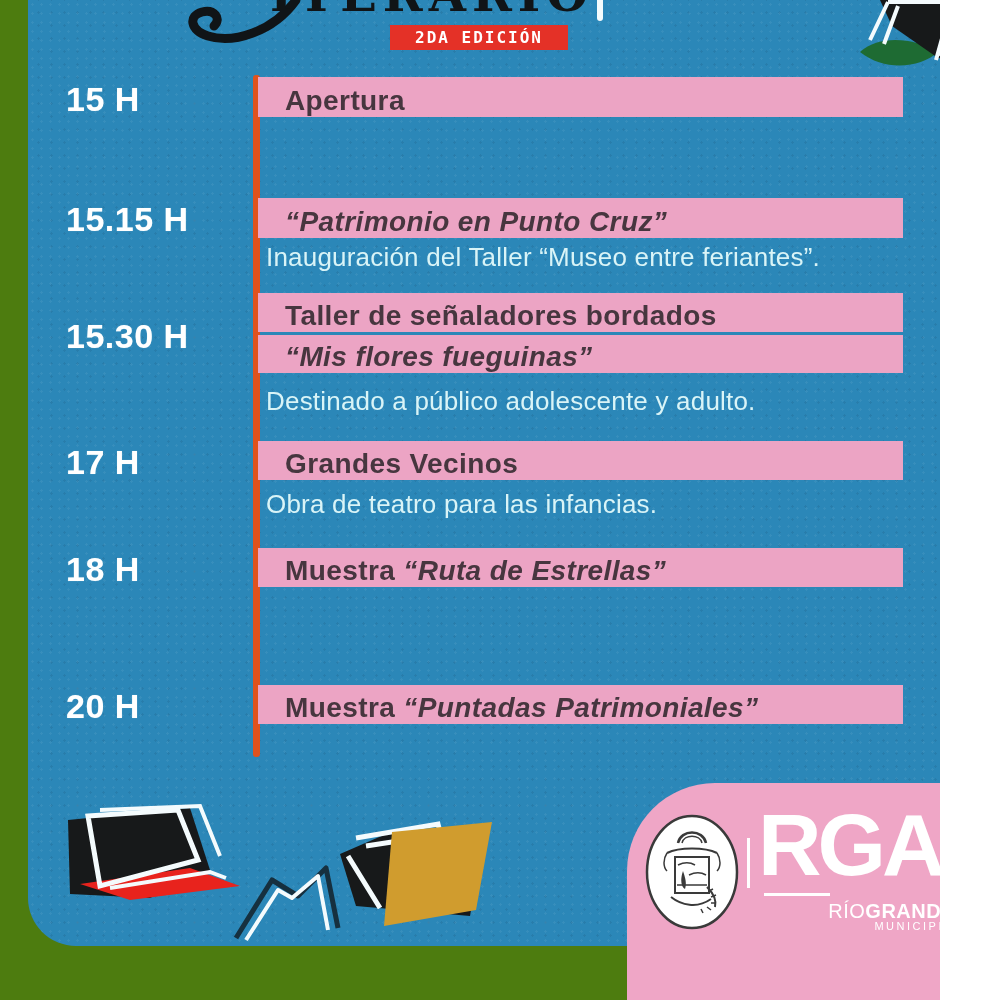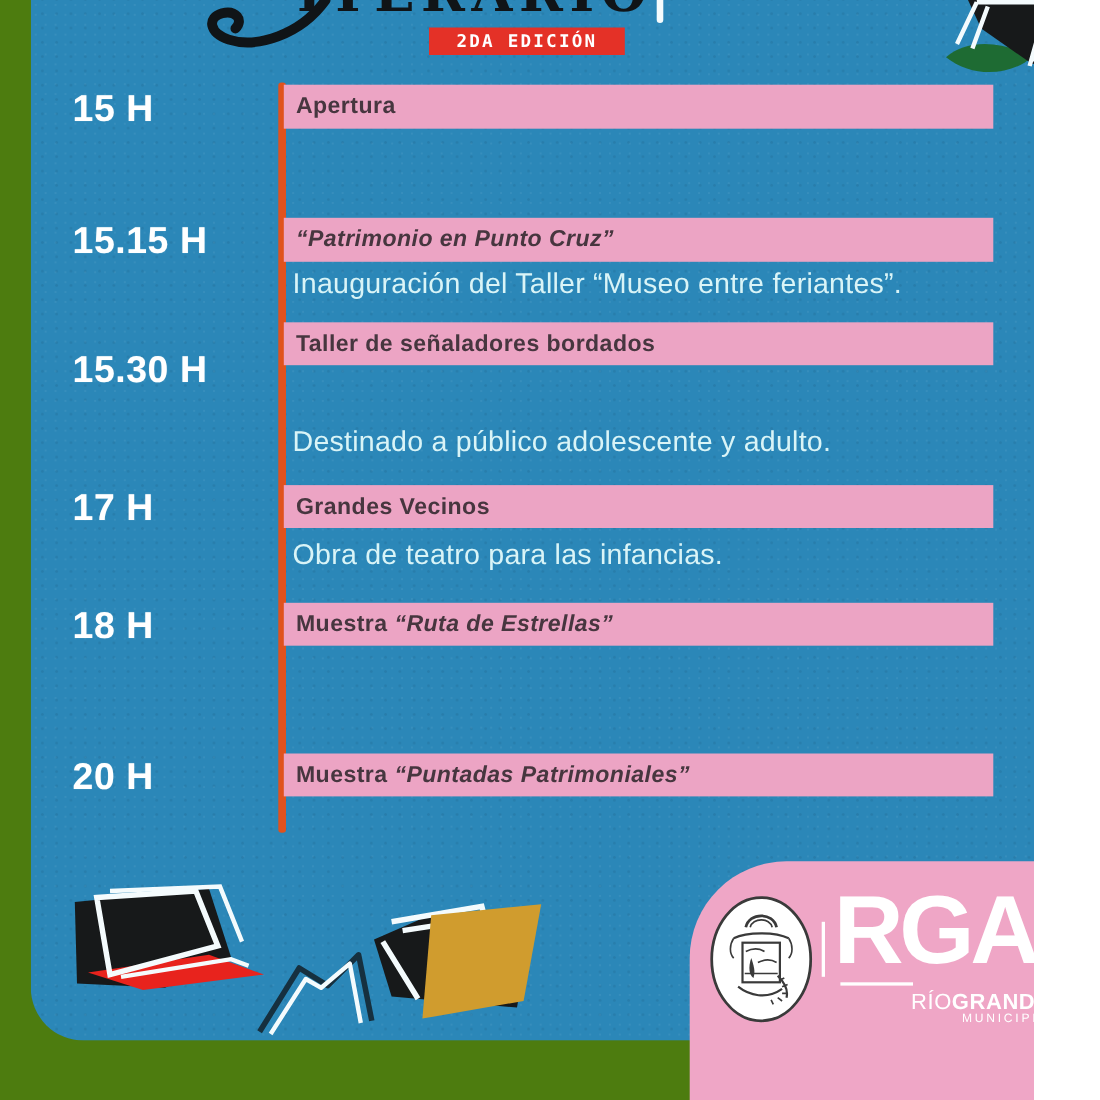--- a/index.html
+++ b/index.html
@@ -33,22 +33,22 @@
   .white-tick{position:absolute;left:569px;top:0;width:6px;height:21px;background:#f4fbfd;border-radius:0 0 3px 3px;}
 
   
   .oline{position:absolute;left:225px;top:75px;width:7px;height:682px;background:#e0521d;border-radius:3px;}
   .time{
     position:absolute;left:66px;color:#ffffff;font-weight:bold;font-size:34px;letter-spacing:0.5px;
     text-shadow:0 0 1px rgba(255,255,255,.4);white-space:pre;
   }
   .bar{
     position:absolute;left:258px;width:645px;background:#eca4c4;
-    display:flex;align-items:center;padding-left:11px;box-sizing:border-box;
-    color:#47363f;font-weight:bold;font-size:21px;letter-spacing:0.4px;
+    display:flex;align-items:flex-end;padding-left:27px;box-sizing:border-box;
+    color:#47363f;font-weight:bold;font-size:28px;letter-spacing:0.4px;
   }
   .bar span{white-space:pre;}
   .bar .it{font-style:italic;}
   .desc{
     position:absolute;left:266px;color:#d9f4f7;font-size:26px;letter-spacing:0.2px;white-space:pre;
   }
 
   
   .footer{
     position:absolute;left:627px;top:783px;width:373px;height:217px;
@@ -116,20 +116,24 @@
     <span class="up"></span>
       <span class="it">“Patrimonio en Punto Cruz”</span>
   </div>
   <div class="desc" style="top:242px">Inauguración del Taller “Museo entre feriantes”.</div>
 
   <div class="time" style="top:317px">15.30 H</div>
   <div class="bar" style="top:293px;height:39px">
     <span class="up">Taller de señaladores bordados</span>
       <span class="it"></span>
   </div>
+  <div class="bar" style="top:335px;height:38px">
+    <span class="up"></span>
+      <span class="it">“Mis flores fueguinas”</span>
+  </div>
   <div class="desc" style="top:386px">Destinado a público adolescente y adulto.</div>
 
   <div class="time" style="top:443px">17 H</div>
   <div class="bar" style="top:441px;height:39px">
     <span class="up">Grandes Vecinos</span>
       <span class="it"></span>
   </div>
   <div class="desc" style="top:489px">Obra de teatro para las infancias.</div>
 
   <div class="time" style="top:550px">18 H</div>

